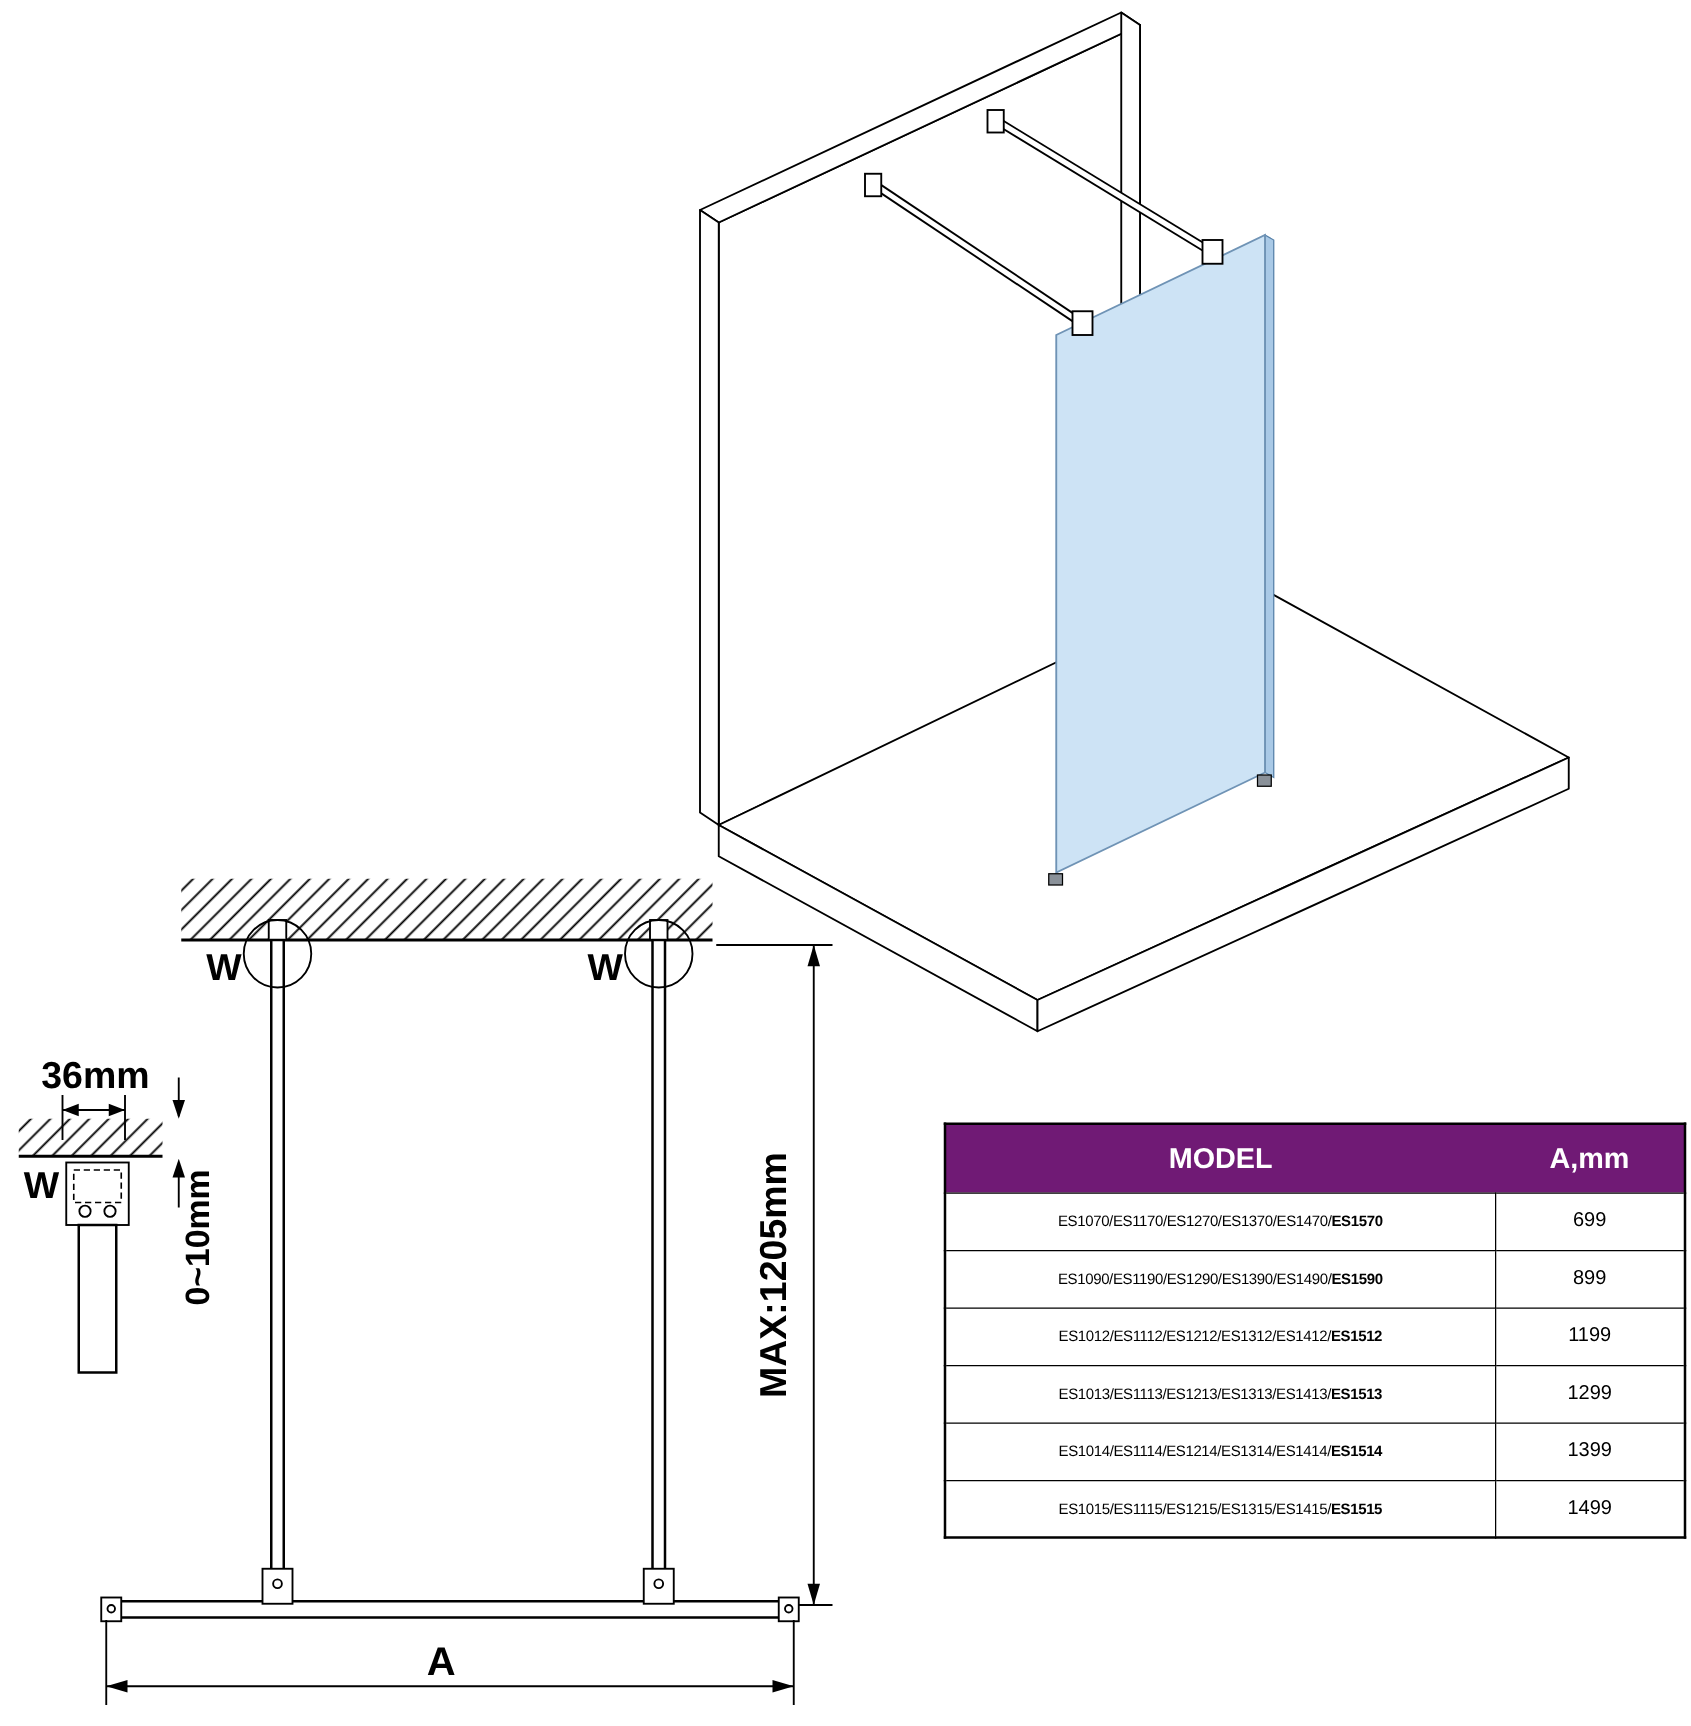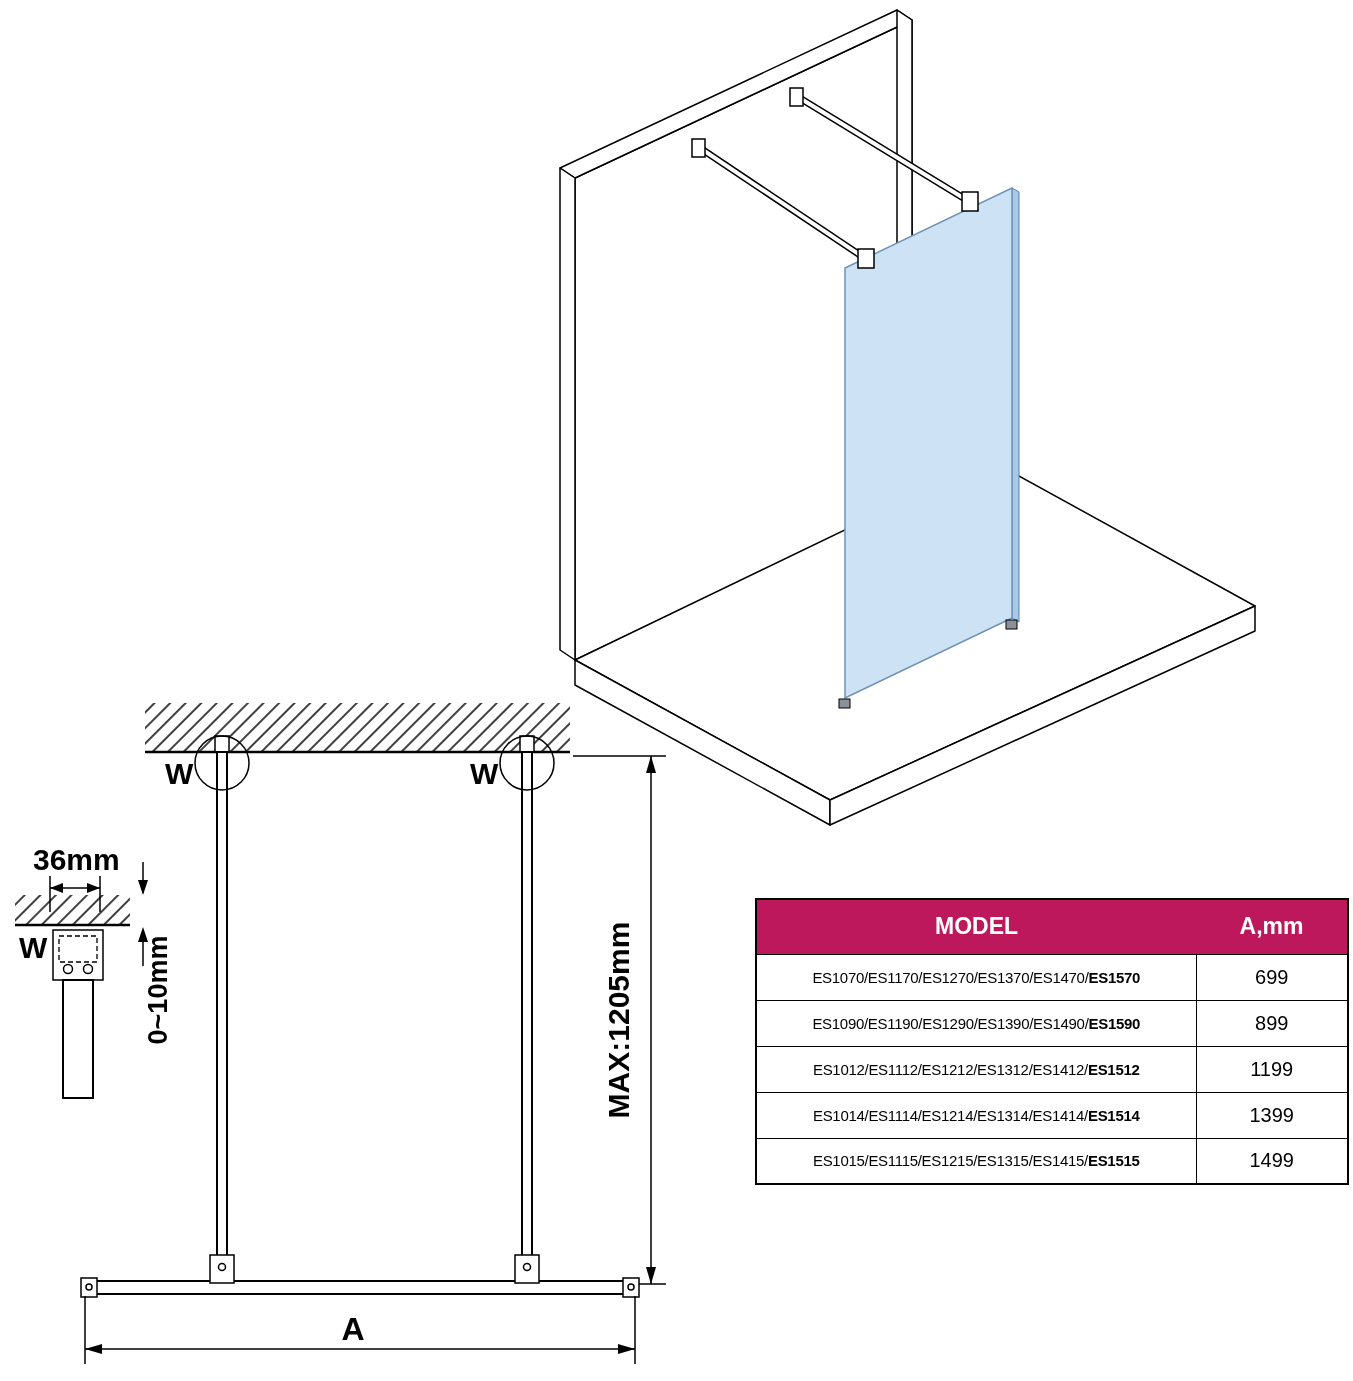--- a/index.html
+++ b/index.html
@@ -23,29 +23,29 @@
   .glass-main { stroke:#6f93b5; stroke-width:1.5; }
   .glass-edge { stroke:#5580a8; stroke-width:1; }
   .foot { fill:#8a9199; stroke:#000; stroke-width:1; }
   .lbl30 { font:bold 30px "Liberation Sans", sans-serif; fill:#000; }
   .lbl32 { font:bold 32px "Liberation Sans", sans-serif; fill:#000; }
   .lbl27 { font:bold 27px "Liberation Sans", sans-serif; fill:#000; }
 
   .spec-table-wrap { position:absolute; left:755px; top:898px; width:592px; }
   table.spec { border-collapse:collapse; width:100%; table-layout:fixed; border:2px solid #000; }
   table.spec th {
-    background:#be185d; color:#fff; font-size:23px; font-weight:bold;
+    background:#701a75; color:#fff; font-size:23px; font-weight:bold;
     height:55px; padding:0; text-align:center;
   }
   table.spec td {
     border:1px solid #000; text-align:center; vertical-align:middle;
     height:46px; padding:0 2px; color:#000;
   }
-  table.spec td.model { font-size:15px; letter-spacing:-0.3px; }
-  table.spec td.val   { font-size:20px; }
+  table.spec td.model { font-size:12px; letter-spacing:-0.3px; }
+  table.spec td.val   { font-size:16px; }
 </style>
 </head>
 <body>
 
 <div class="page">
 
   <svg class="iso" viewBox="0 0 710 840">
 
     <g>
       <polygon class="face" points="25,178 362,20 362,500 25,660"></polygon>
@@ -183,20 +183,24 @@
         </tr>
         <tr>
           <td class="model"><span>ES1090/ES1190/ES1290/ES1390/ES1490/</span><b>ES1590</b></td>
           <td class="val">899</td>
         </tr>
         <tr>
           <td class="model"><span>ES1012/ES1112/ES1212/ES1312/ES1412/</span><b>ES1512</b></td>
           <td class="val">1199</td>
         </tr>
         <tr>
+          <td class="model"><span>ES1013/ES1113/ES1213/ES1313/ES1413/</span><b>ES1513</b></td>
+          <td class="val">1299</td>
+        </tr>
+        <tr>
           <td class="model"><span>ES1014/ES1114/ES1214/ES1314/ES1414/</span><b>ES1514</b></td>
           <td class="val">1399</td>
         </tr>
         <tr>
           <td class="model"><span>ES1015/ES1115/ES1215/ES1315/ES1415/</span><b>ES1515</b></td>
           <td class="val">1499</td>
         </tr>
       </tbody>
     </table>
   </div>

